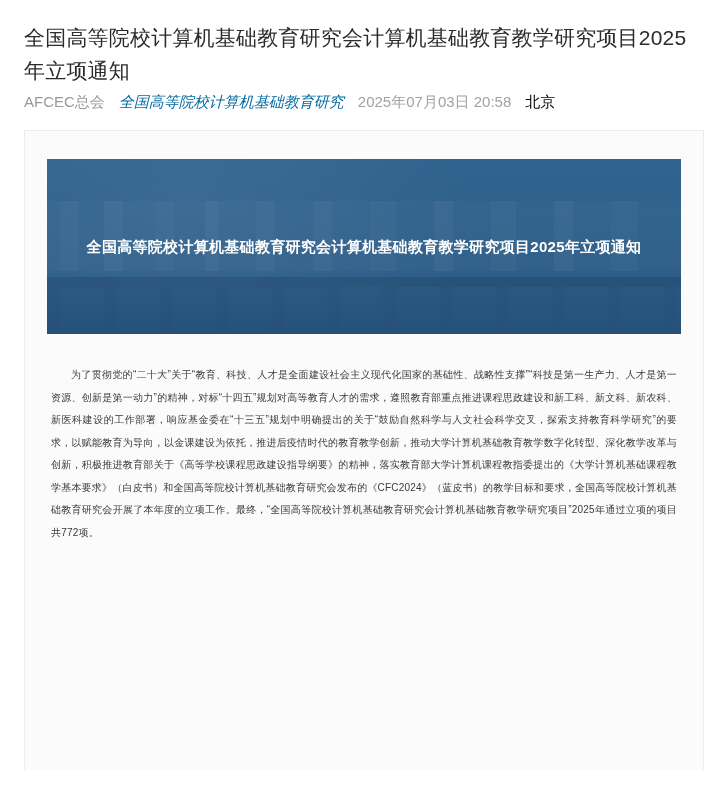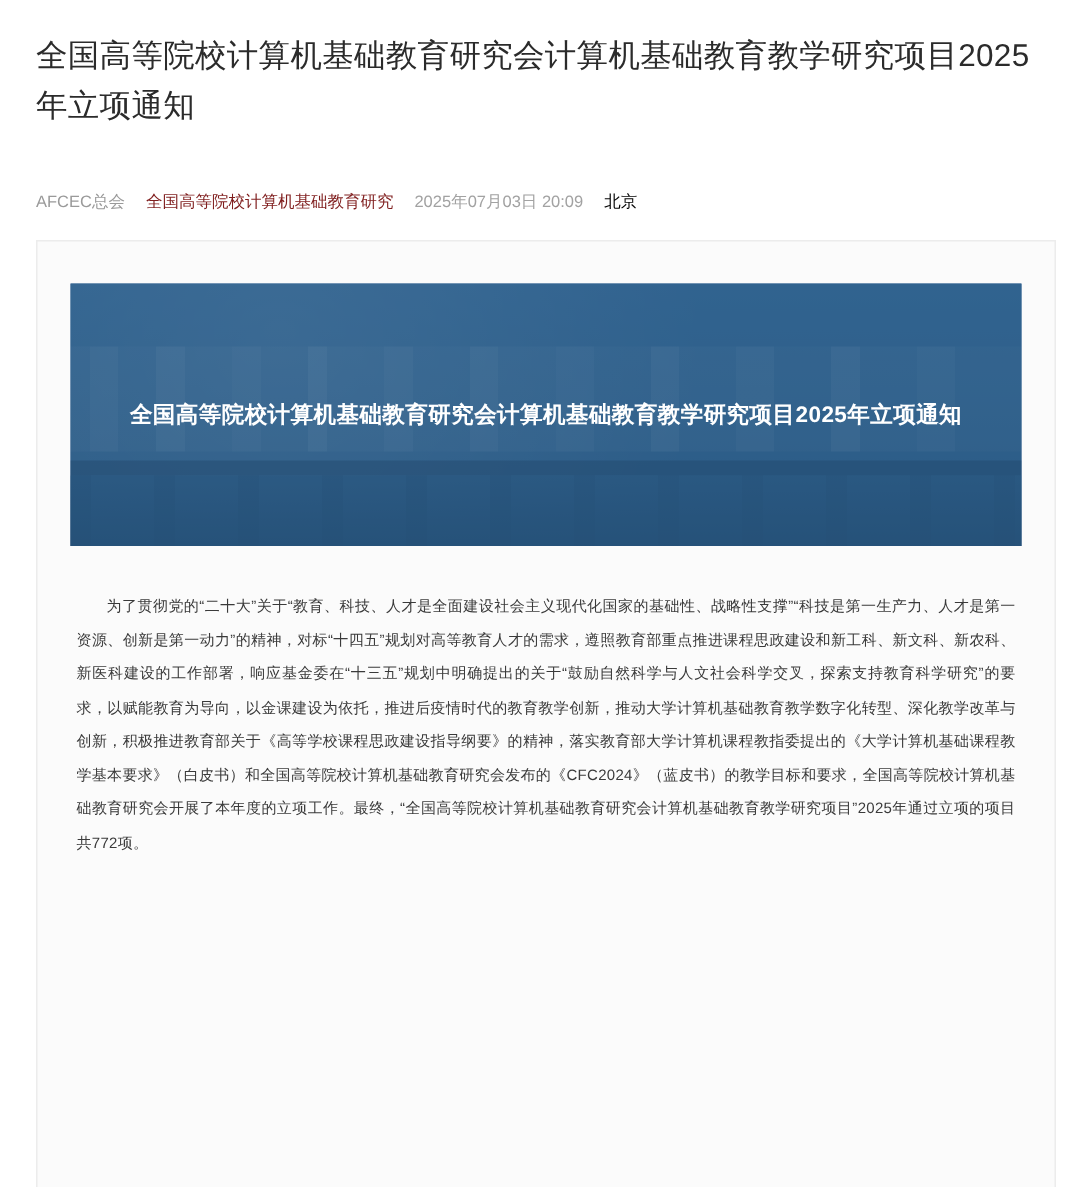--- a/index.html
+++ b/index.html
@@ -21,31 +21,31 @@
   }
   .article-title {
     font-size: 21px;
     line-height: 1.55;
     color: #2b2b2b;
     font-weight: 400;
     margin: 0;
     letter-spacing: 0.2px;
   }
   .meta-row {
-    margin-top: 40px;
+    margin-top: 6px;
     display: flex;
     align-items: center;
     flex-wrap: wrap;
     gap: 0;
-    font-size: 11px;
+    font-size: 15px;
     color: #9a9a9a;
   }
   .meta-row .meta-item { margin-right: 14px; white-space: nowrap; }
   .meta-row .account { color: #9a9a9a; }
-  .meta-row .org { color: #7f1d1d; }
+  .meta-row .org { color: #0369a1; font-style: italic; }
   .meta-row .time { color: #a2a2a2; }
   .meta-row .loc { color: #000000; }
 
   .body-wrap {
     margin-top: 18px;
     padding: 0 24px 0 24px;
   }
   .content-card {
     background: #fbfbfb;
     border-left: 1px solid #ececec;
@@ -150,21 +150,21 @@
 <body>
 
 <div class="page">
 
   <div class="article-head">
     <h1 class="article-title">全国高等院校计算机基础教育研究会计算机基础教育教学研究项目2025年立项通知</h1>
 
     <div class="meta-row">
       <span class="meta-item account">AFCEC总会</span>
       <span class="meta-item org">全国高等院校计算机基础教育研究</span>
-      <span class="meta-item time">2025年07月03日 20:09</span>
+      <span class="meta-item time">2025年07月03日 20:58</span>
       <span class="meta-item loc">北京</span>
     </div>
   </div>
 
   <div class="body-wrap">
     <div class="content-card">
 
       <div class="banner">
         <div class="sky"></div>
         <div class="skyline"></div>

